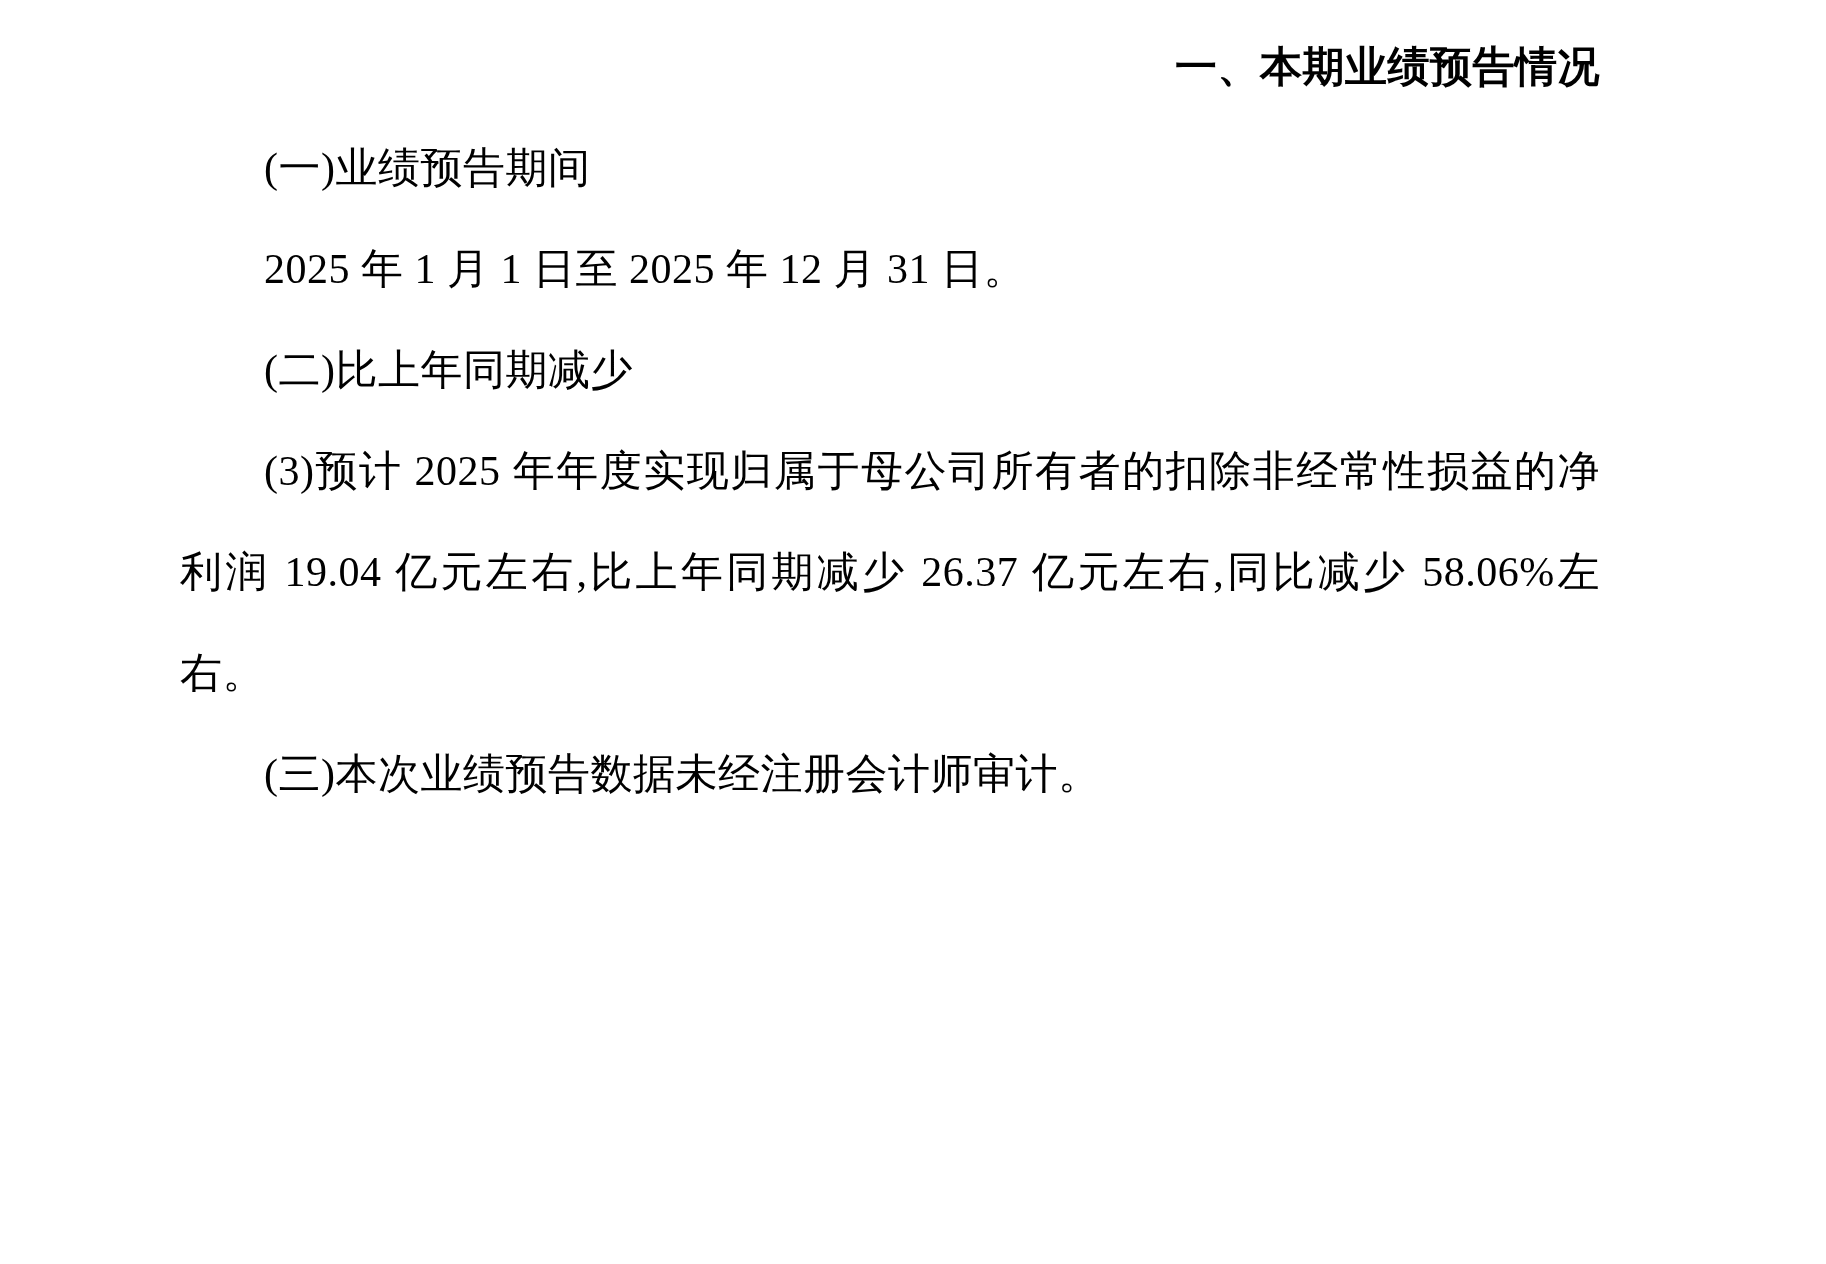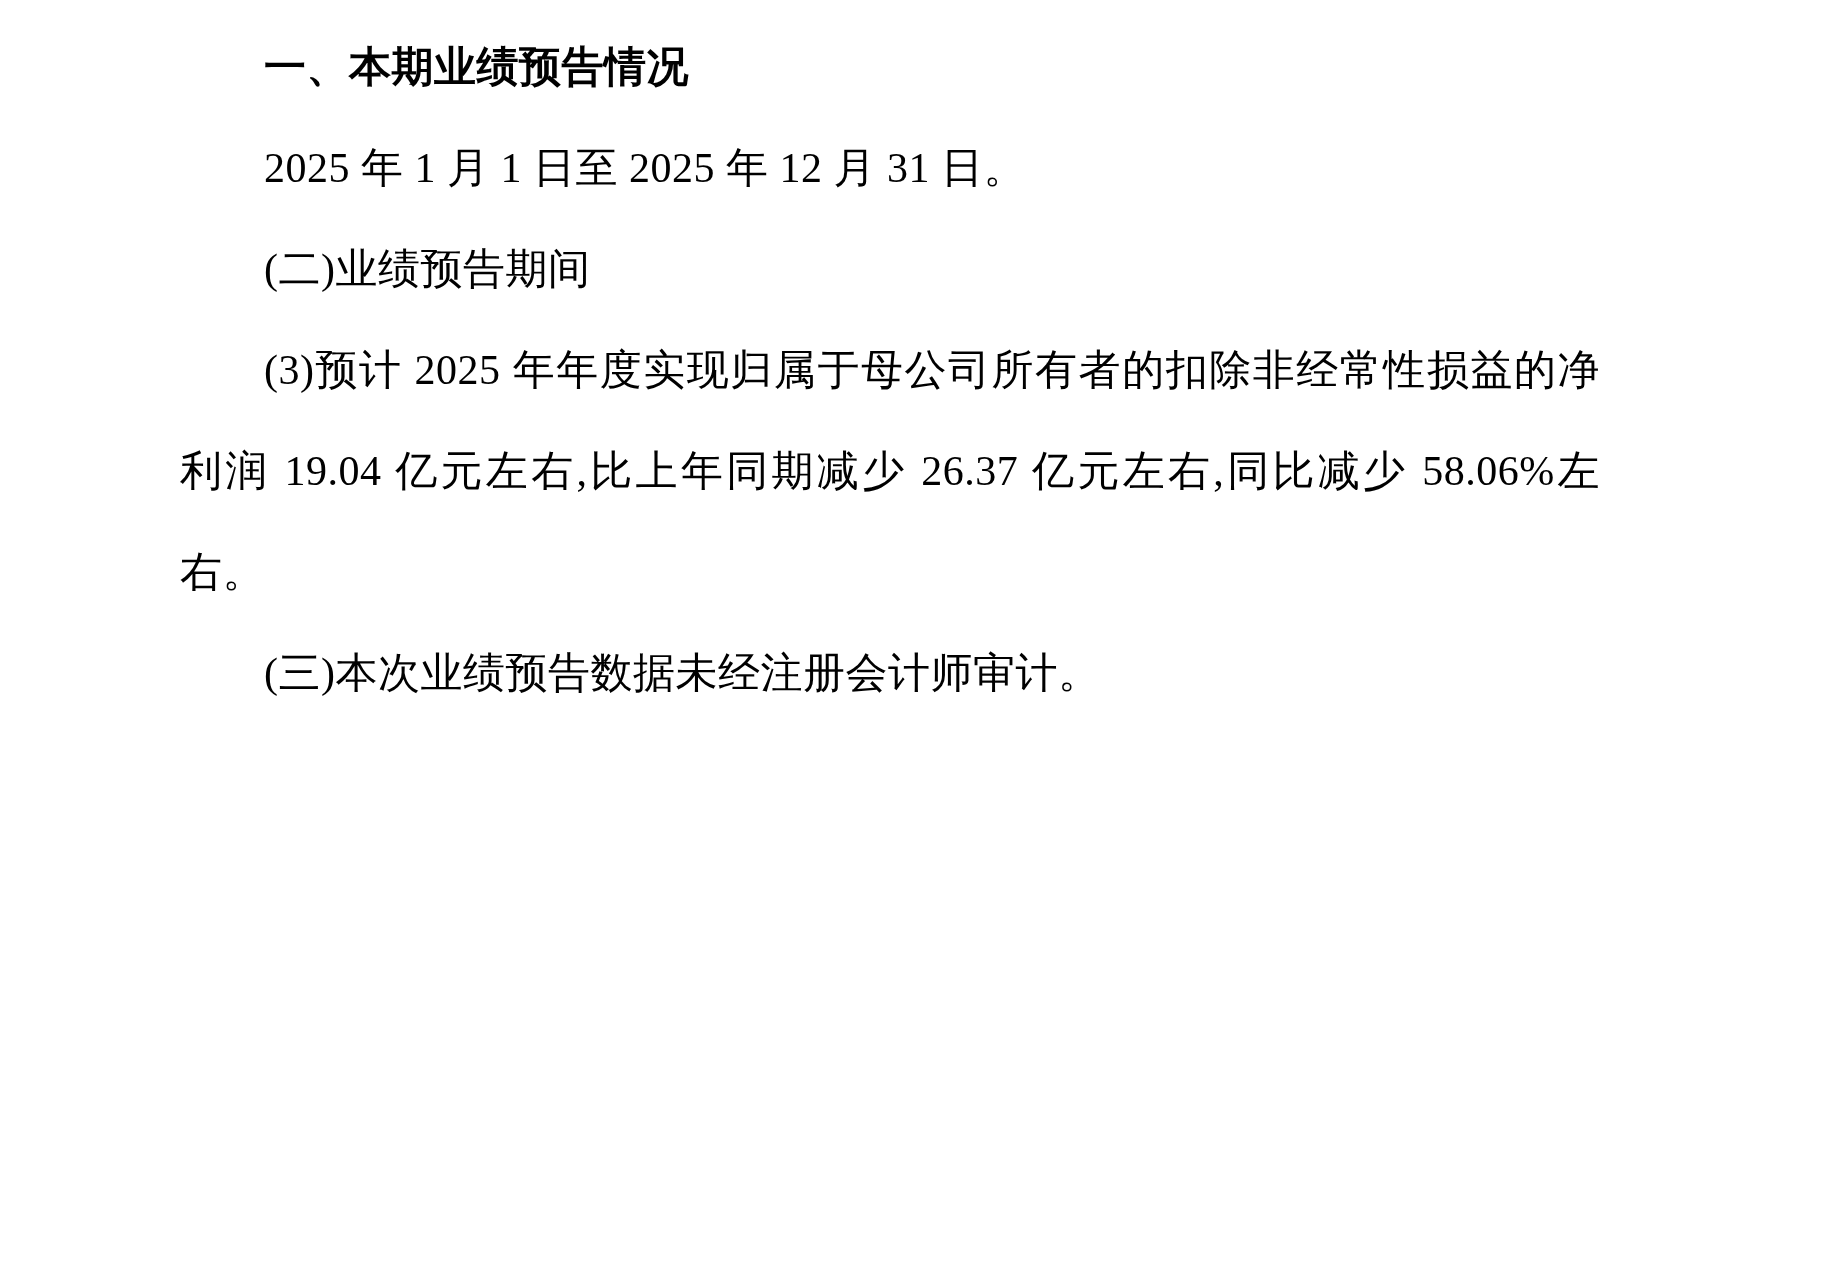--- a/index.html
+++ b/index.html
@@ -21,36 +21,37 @@
     font-size: 42px;
     line-height: 101px;
     text-align: justify;
     letter-spacing: 0.5px;
   }
   .heading {
     margin: 0;
     font-size: 42px;
     font-weight: 700;
     text-indent: 2em;
-    text-align: left;
+    text-align: right;
   }
   .para {
     margin: 0;
     text-indent: 2em;
   }
 </style>
 </head>
 <body>
 
 <div class="page">
   <h1 class="heading">一、本期业绩预告情况</h1>
 
+  <p class="para">(一)业绩预告期间</p>
 
   <p class="para">2025 年 1 月 1 日至 2025 年 12 月 31 日。</p>
 
-  <p class="para">(二)业绩预告期间</p>
+  <p class="para">(二)比上年同期减少</p>
 
 
 
   <p class="para">(3)预计 2025 年年度实现归属于母公司所有者的扣除非经常性损益的净利润 19.04 亿元左右,比上年同期减少 26.37 亿元左右,同比减少 58.06%左右。</p>
 
   <p class="para">(三)本次业绩预告数据未经注册会计师审计。</p>
 </div>
 
 </body></html>

